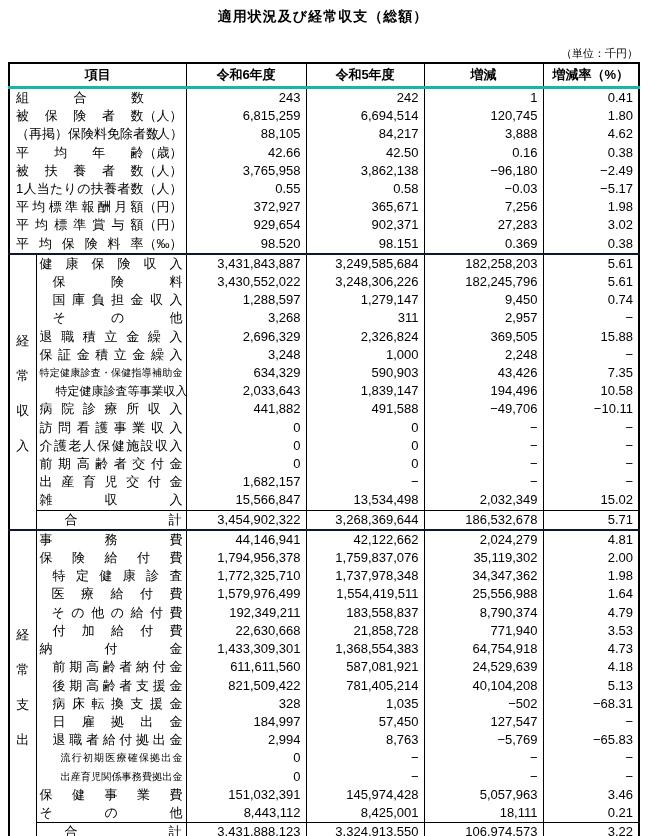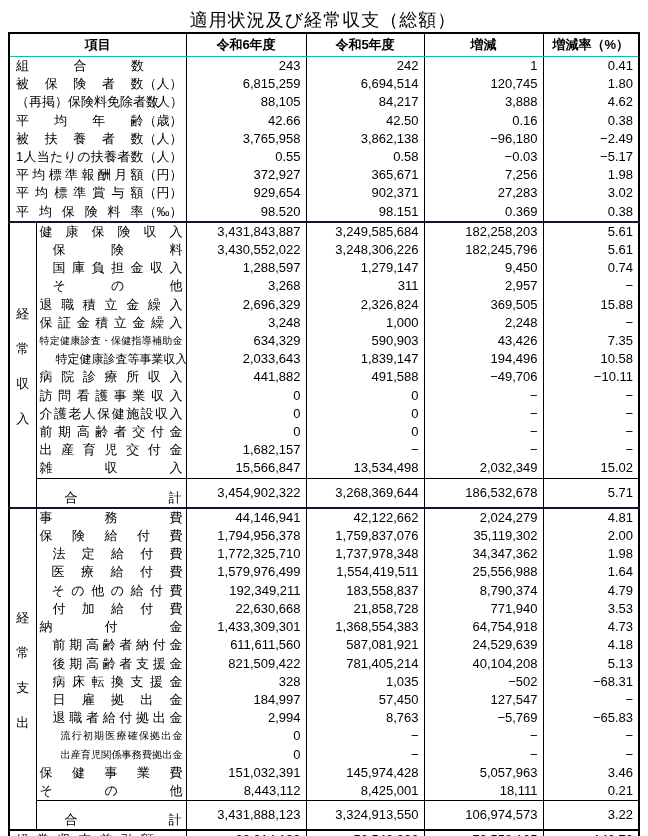--- a/index.html
+++ b/index.html
@@ -3,31 +3,31 @@
 <meta charset="utf-8">
 <style>
   html,body{margin:0;padding:0;background:#fff;}
   body{
     width:648px;height:836px;
     font-family:"Liberation Sans","DejaVu Sans",sans-serif;
     color:#000;-webkit-font-smoothing:antialiased;
   }
   .page{padding:6px 10px 0 8px;}
   .title{
-    text-align:center;font-size:18px;font-weight:normal;
-    margin:2px 0 0 0;letter-spacing:1px;
+    text-align:center;font-size:14px;font-weight:bold;
+    margin:2px 0 20px 0;letter-spacing:1px;
   }
   .unit-note{text-align:right;font-size:11px;margin:0 0 2px 0;height:14px;line-height:14px;}
   table{
     width:630px;border-collapse:collapse;table-layout:fixed;
     border:2px solid #000;
   }
   th{
     font-size:13px;font-weight:bold;height:22px;
-    border-left:1px solid #000;border-bottom:1px solid #14b8a6;
+    border-left:1px solid #000;border-bottom:3px solid #14b8a6;
     text-align:center;padding:0;
   }
   td{
     font-size:13px;padding:0;height:18.2px;line-height:18.2px;
     border-left:1px solid #000;overflow:hidden;white-space:nowrap;
   }
   tbody tr{height:18.2px;}
   tr.sec-start td{border-top:2px solid #0f172a;}
   tr.total-row td{border-top:1px solid #000;}
   tr.final-row td{border-top:2px solid #000;}
@@ -44,36 +44,37 @@
     padding-left:3px;padding-right:3px;
   }
   .ind1{padding-left:16px;}
   .ind2{padding-left:15px;}
   .sz-s{font-size:10px;font-family:Liberation Serif, serif;}
   .sz-s.ind1{padding-left:24px;}
   .sz-m{font-size:12px;margin-left:16px;}
   
   .total-lbl{
     display:block;margin-left:28px;padding-right:4px;
-    text-align:justify;text-align-last:justify;text-justify:inter-character;margin-top:10px;
+    text-align:justify;text-align-last:justify;text-justify:inter-character;
   }
   
   .final-lbl{
     width:138px;margin-left:6px;
     text-align:justify;text-align-last:justify;text-justify:inter-character;
   }
   
   .vcell{vertical-align:middle;text-align:center;}
   .vtext{display:inline-flex;flex-direction:column;align-items:center;gap:22px;font-size:13px;line-height:13px;}
 </style>
 </head>
 <body>
 
 <div class="page">
   <div class="title">適用状況及び経常収支（総額）</div>
+  <div class="unit-note">（単位：千円）</div>
 
   <table>
     <colgroup>
       <col style="width:27px">
         <col style="width:150px">
         <col style="width:120px">
       <col style="width:118px">
         <col style="width:119px">
         <col style="width:96px">
     </colgroup>
@@ -355,21 +356,21 @@
           <td class="label-cell">
             <div class="seclbl ind0">保険給付費</div>
           </td>
           <td class="num">1,794,956,378</td>
           <td class="num">1,759,837,076</td>
           <td class="num">35,119,302</td>
           <td class="num">2.00</td>
         </tr>
         <tr class="data-row">
           <td class="label-cell">
-            <div class="seclbl ind1">法定給付費</div>
+            <div class="seclbl ind1">特定健康診査</div>
           </td>
           <td class="num">1,772,325,710</td>
           <td class="num">1,737,978,348</td>
           <td class="num">34,347,362</td>
           <td class="num">1.98</td>
         </tr>
         <tr class="data-row">
           <td class="label-cell">
             <div class="seclbl ind2">医療給付費</div>
           </td>

